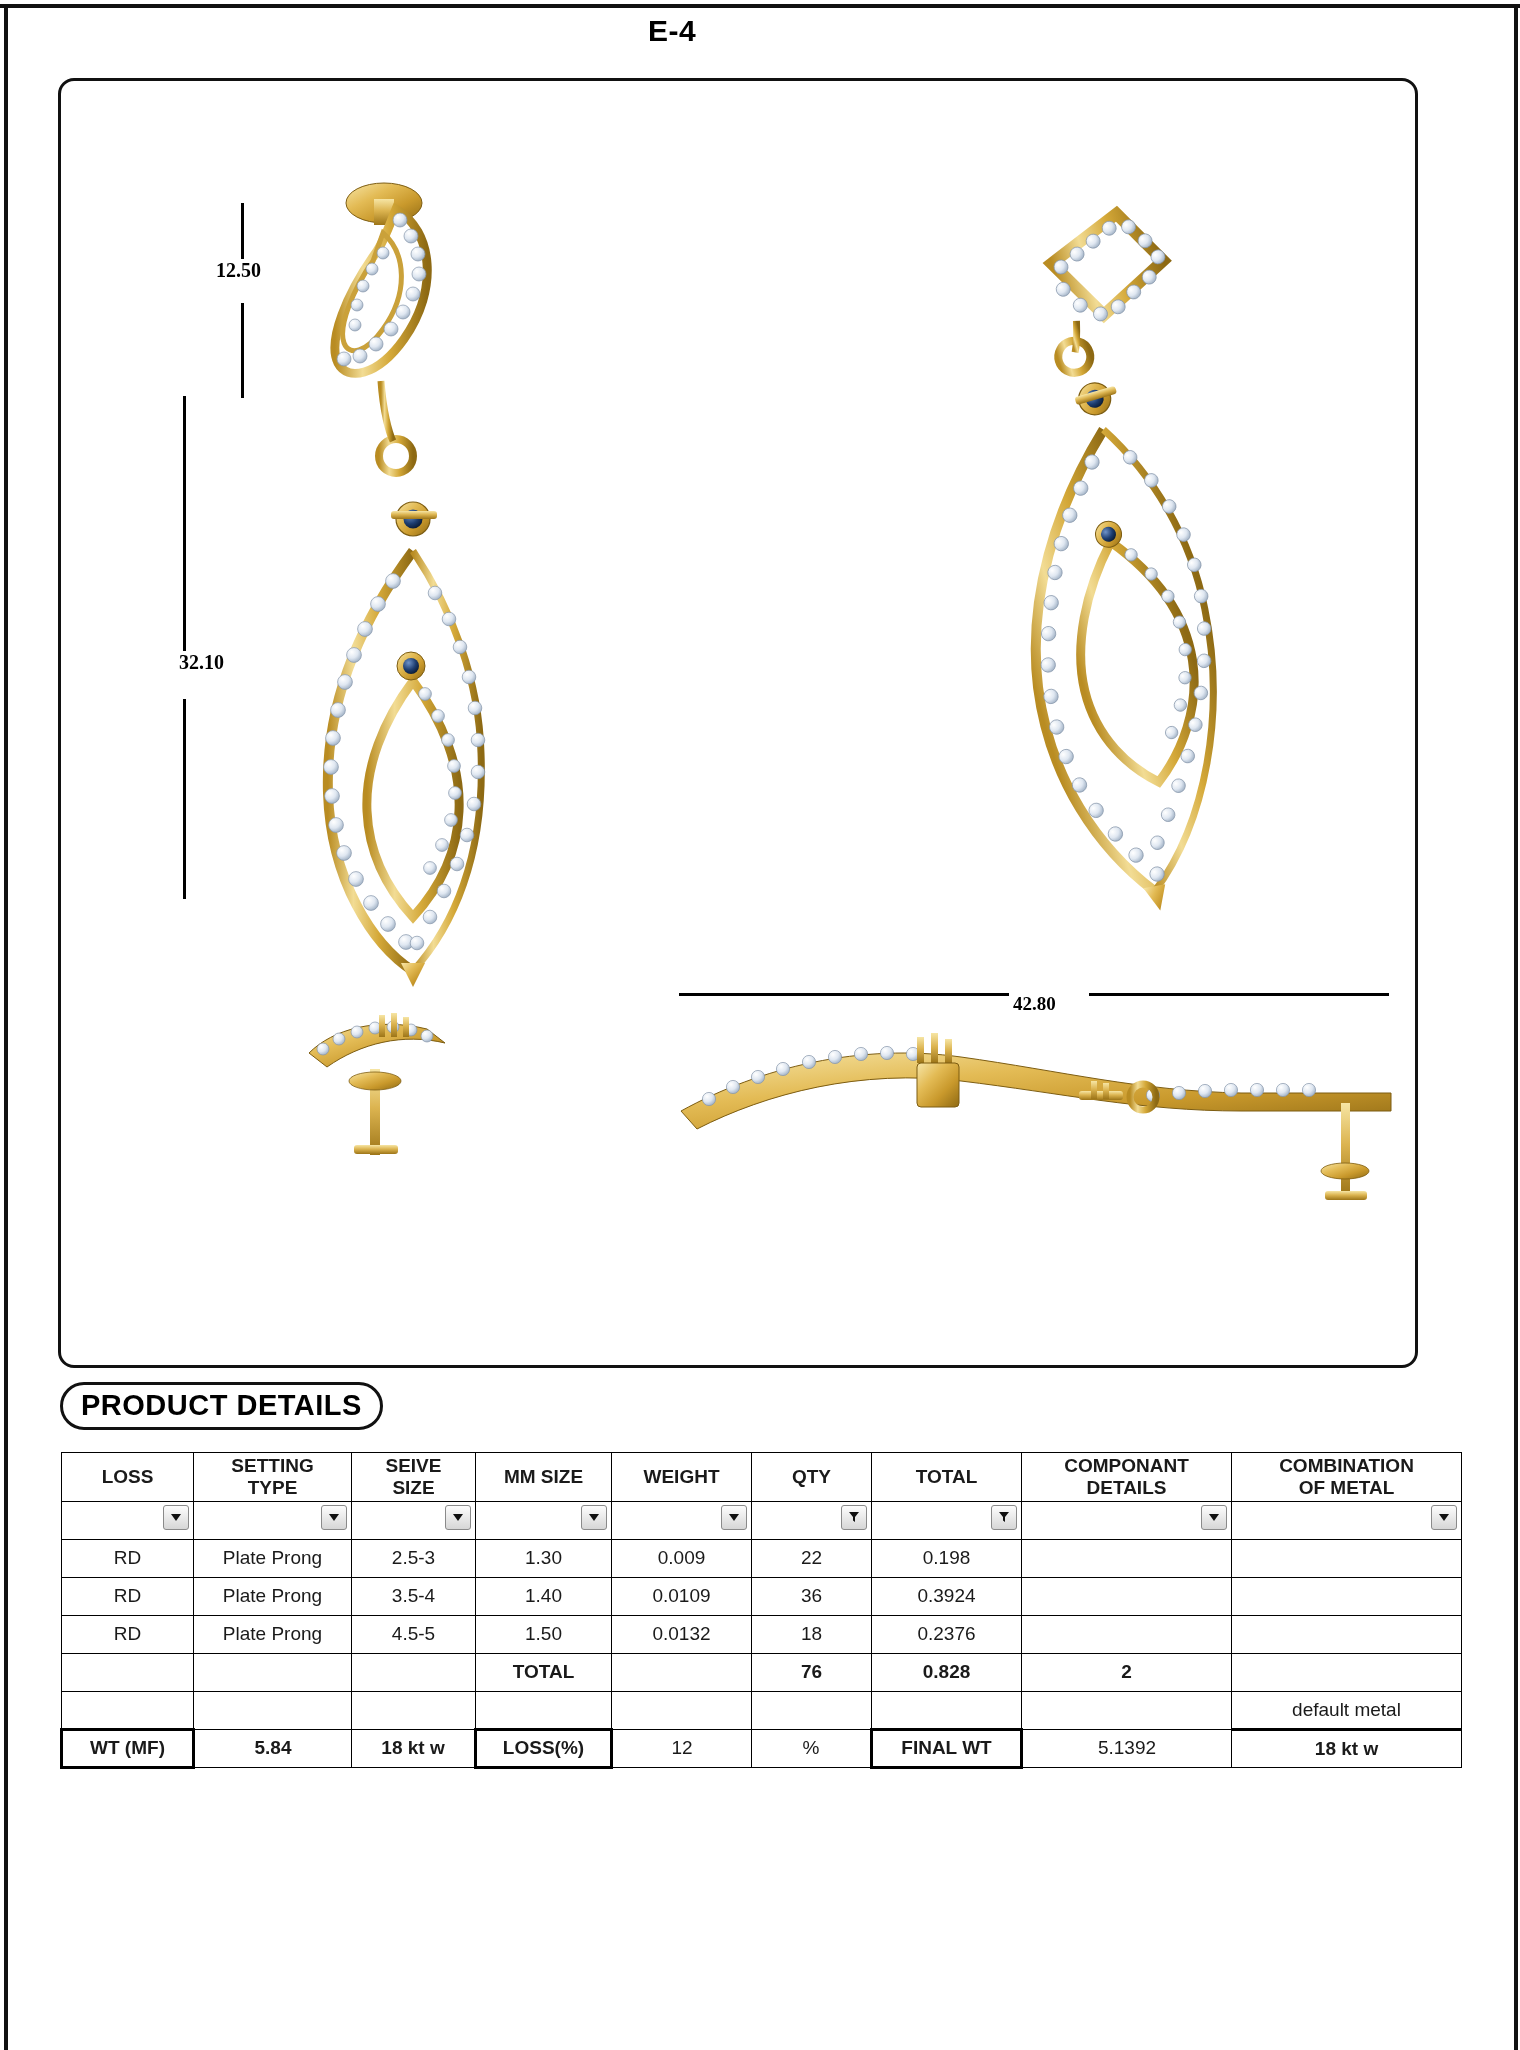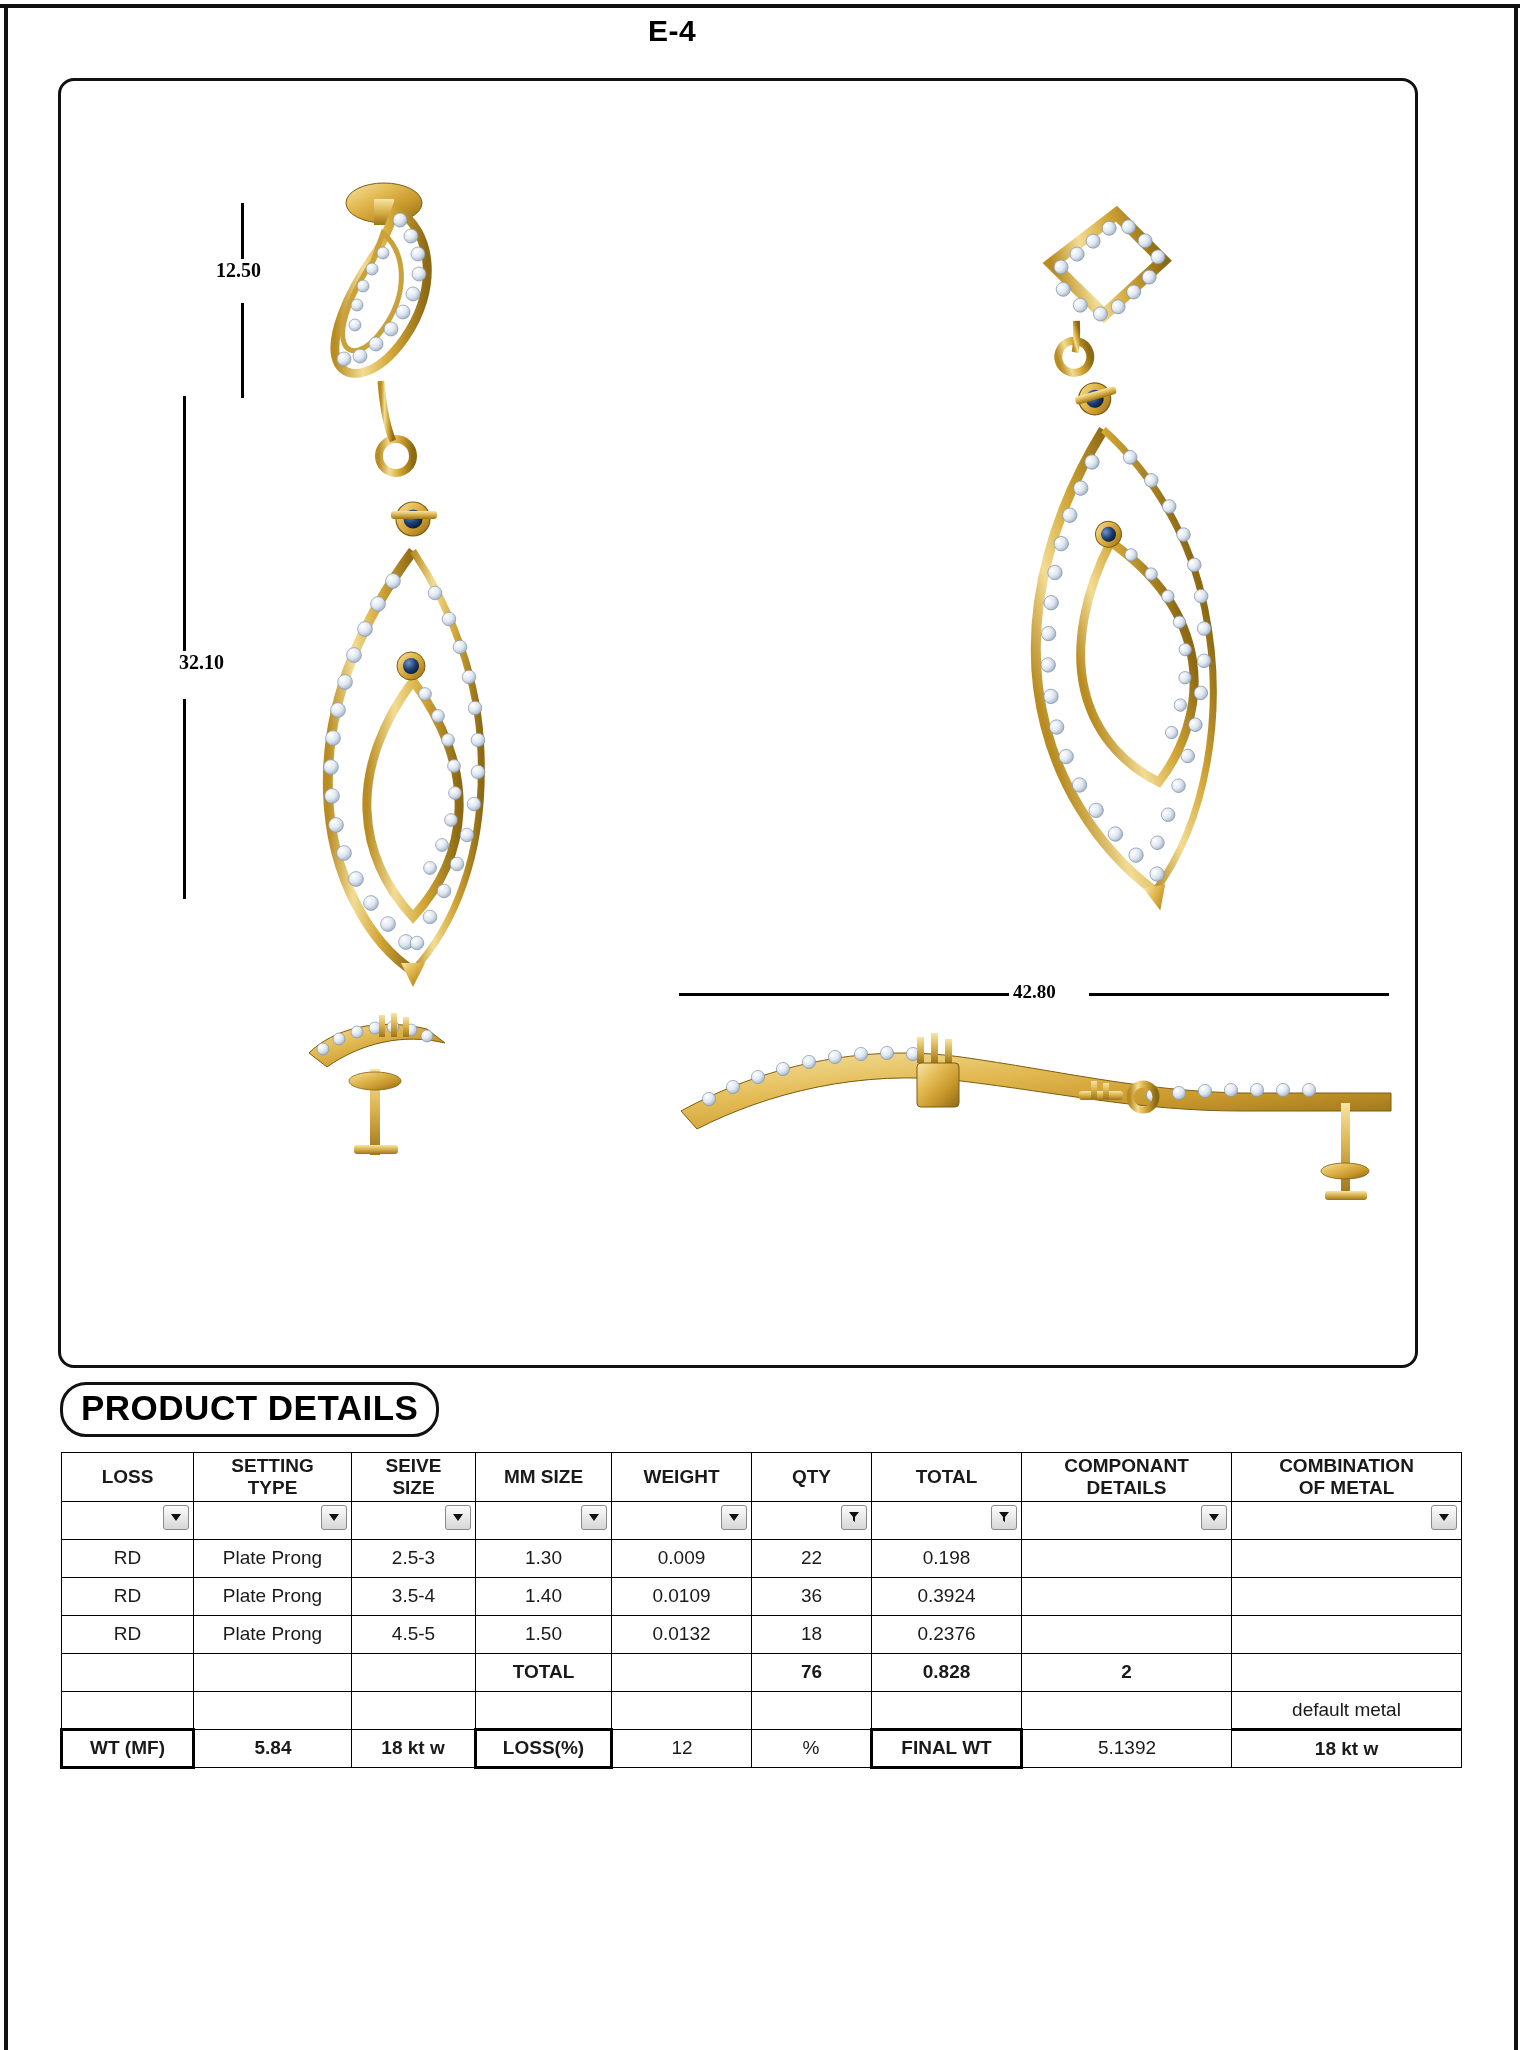--- a/index.html
+++ b/index.html
@@ -53,29 +53,29 @@
   .dim-label {
     position:absolute;
     font-family:"Liberation Serif", serif;
     font-weight:bold; font-size:20px; color:#000;
     background:#fff; padding:0 3px; white-space:nowrap;
   }
   .dim-label-h {
     position:absolute;
     font-family:"Liberation Serif", serif;
     font-weight:bold; font-size:19px; color:#000;
-    background:#fff; padding:0 4px; white-space:nowrap;
+    background:#fff; padding:0 4px; white-space:nowrap;margin-top:12px;
   }
 
   
   .pd-pill {
     position:absolute; left:60px; top:1382px;
     border:3px solid #111; border-radius:26px;
     padding:5px 18px 7px 18px;
-    font-size:35px; font-weight:bold; letter-spacing:0.5px;
+    font-size:29px; font-weight:bold; letter-spacing:0.5px;
     color:#000; background:#fff; line-height:1.05;
   }
 
   
   .tbl-wrap { position:absolute; left:60px; top:1452px; width:1400px; }
   table.spec {
     border-collapse:collapse;
     table-layout:fixed;
     width:1400px;
     background:#fff;

